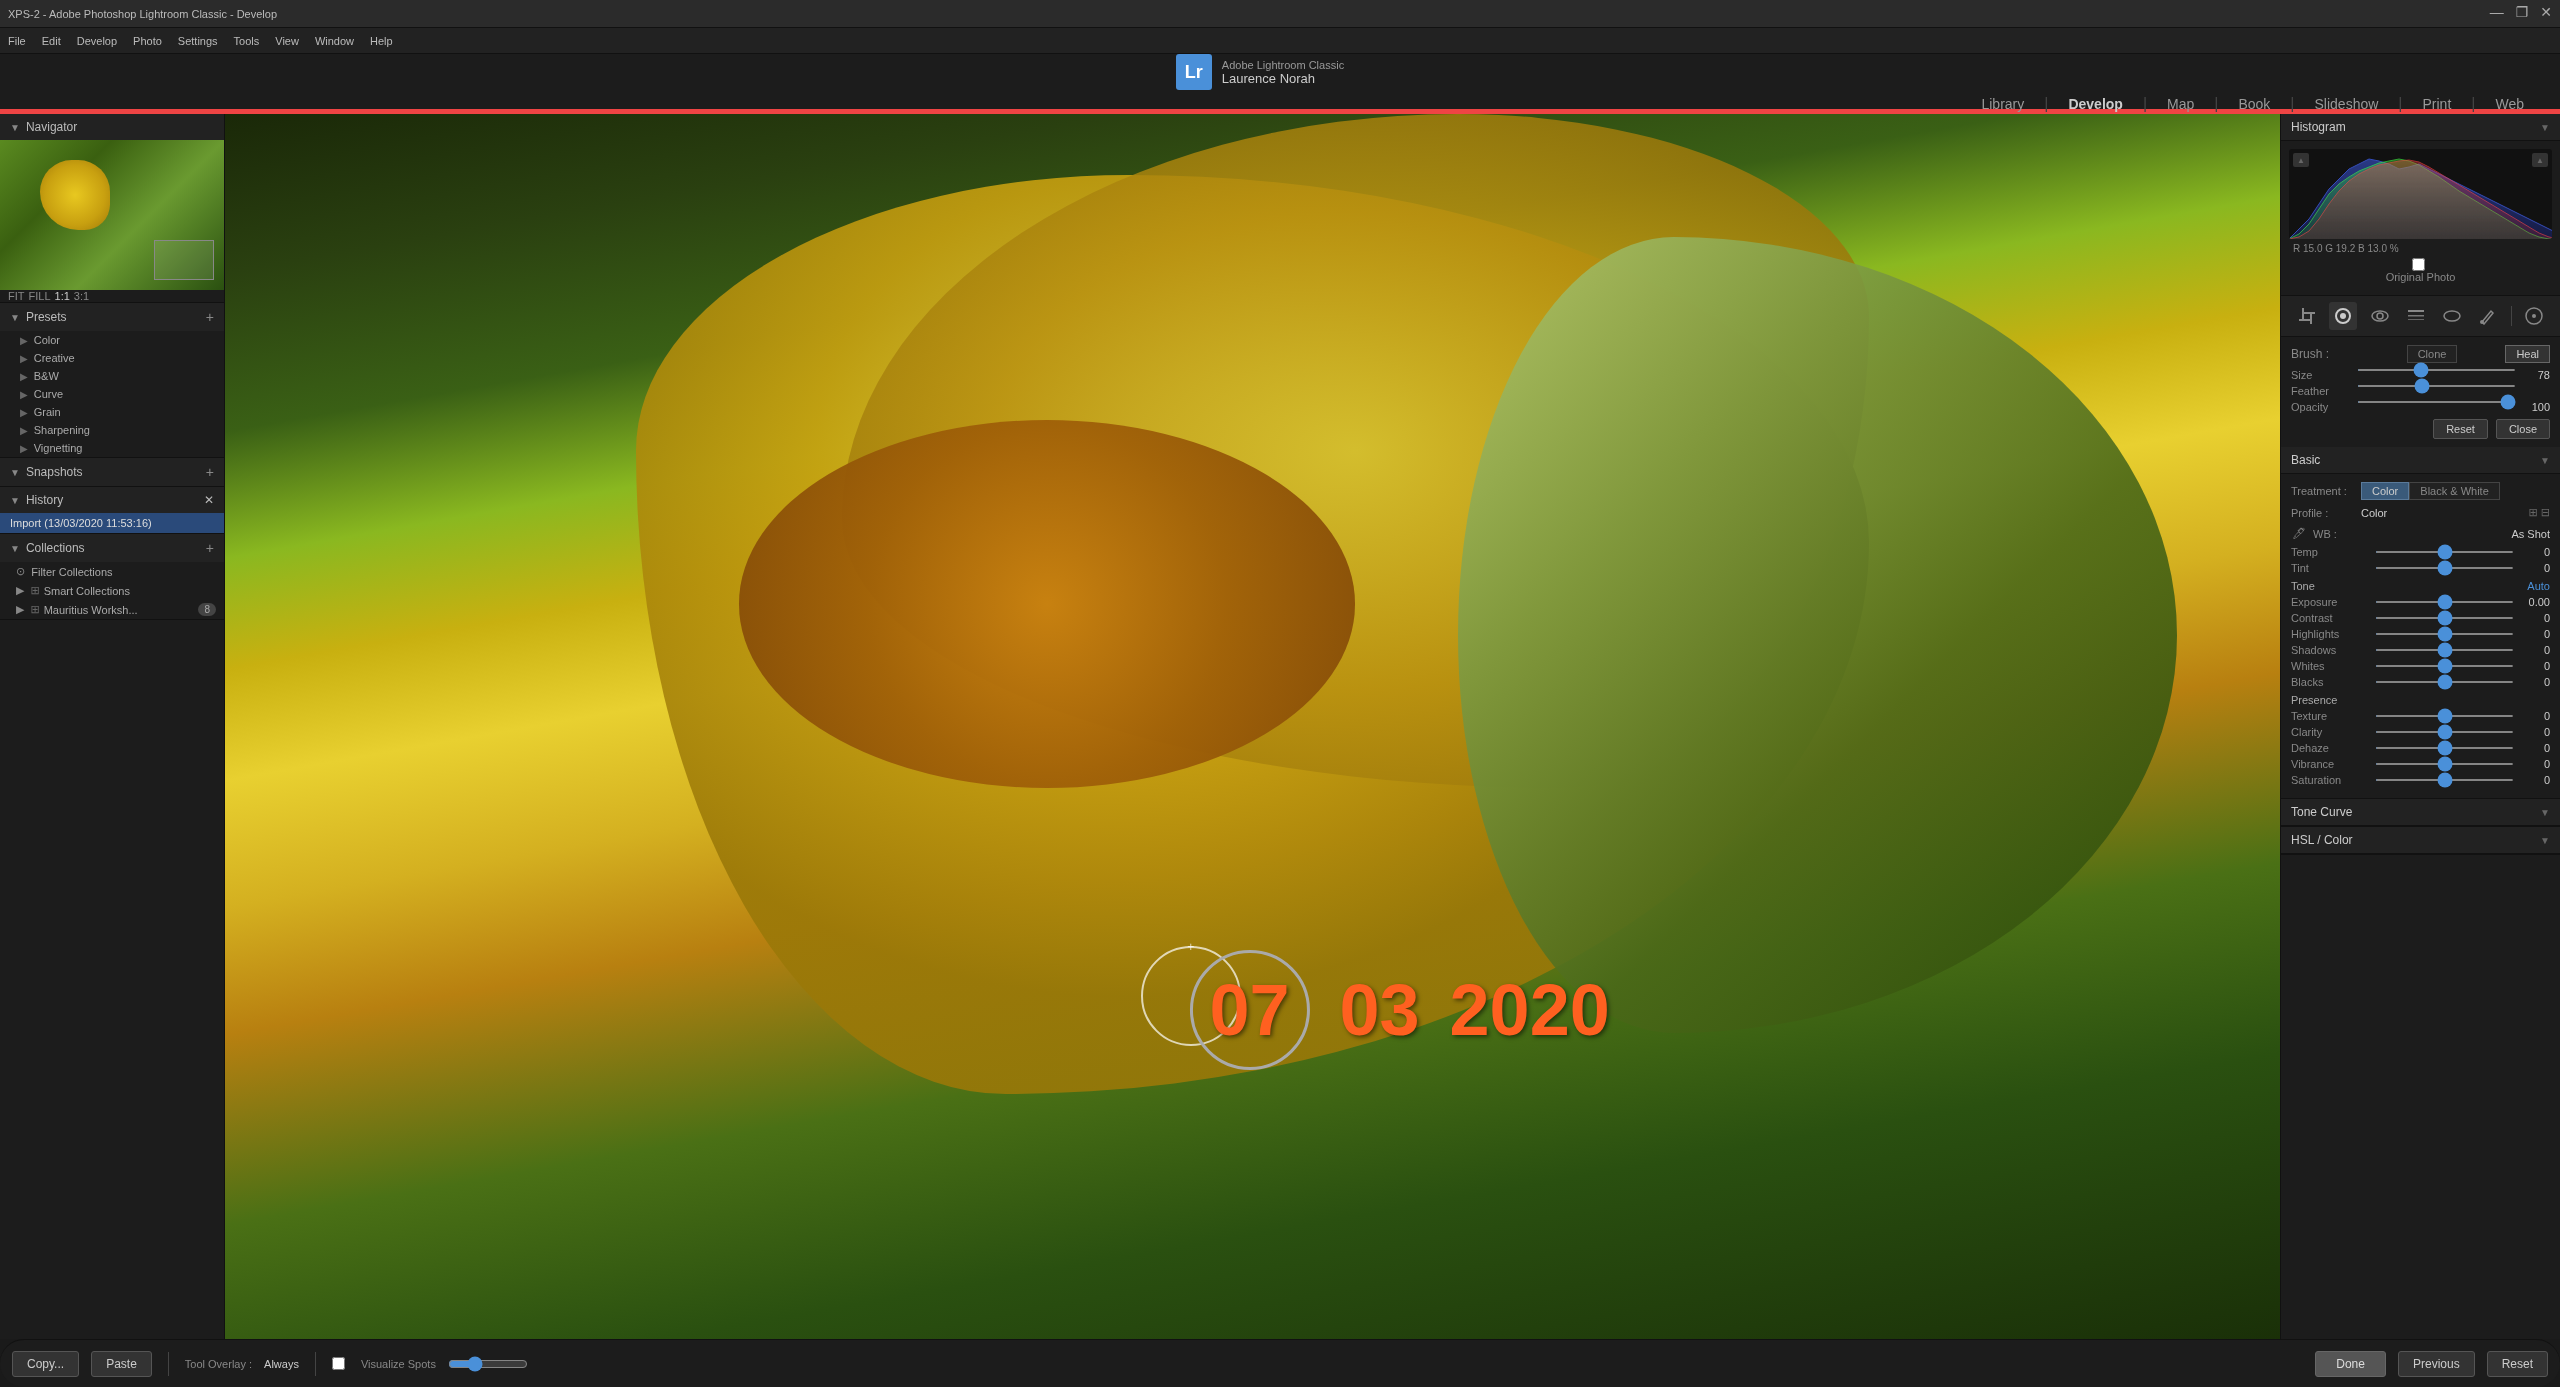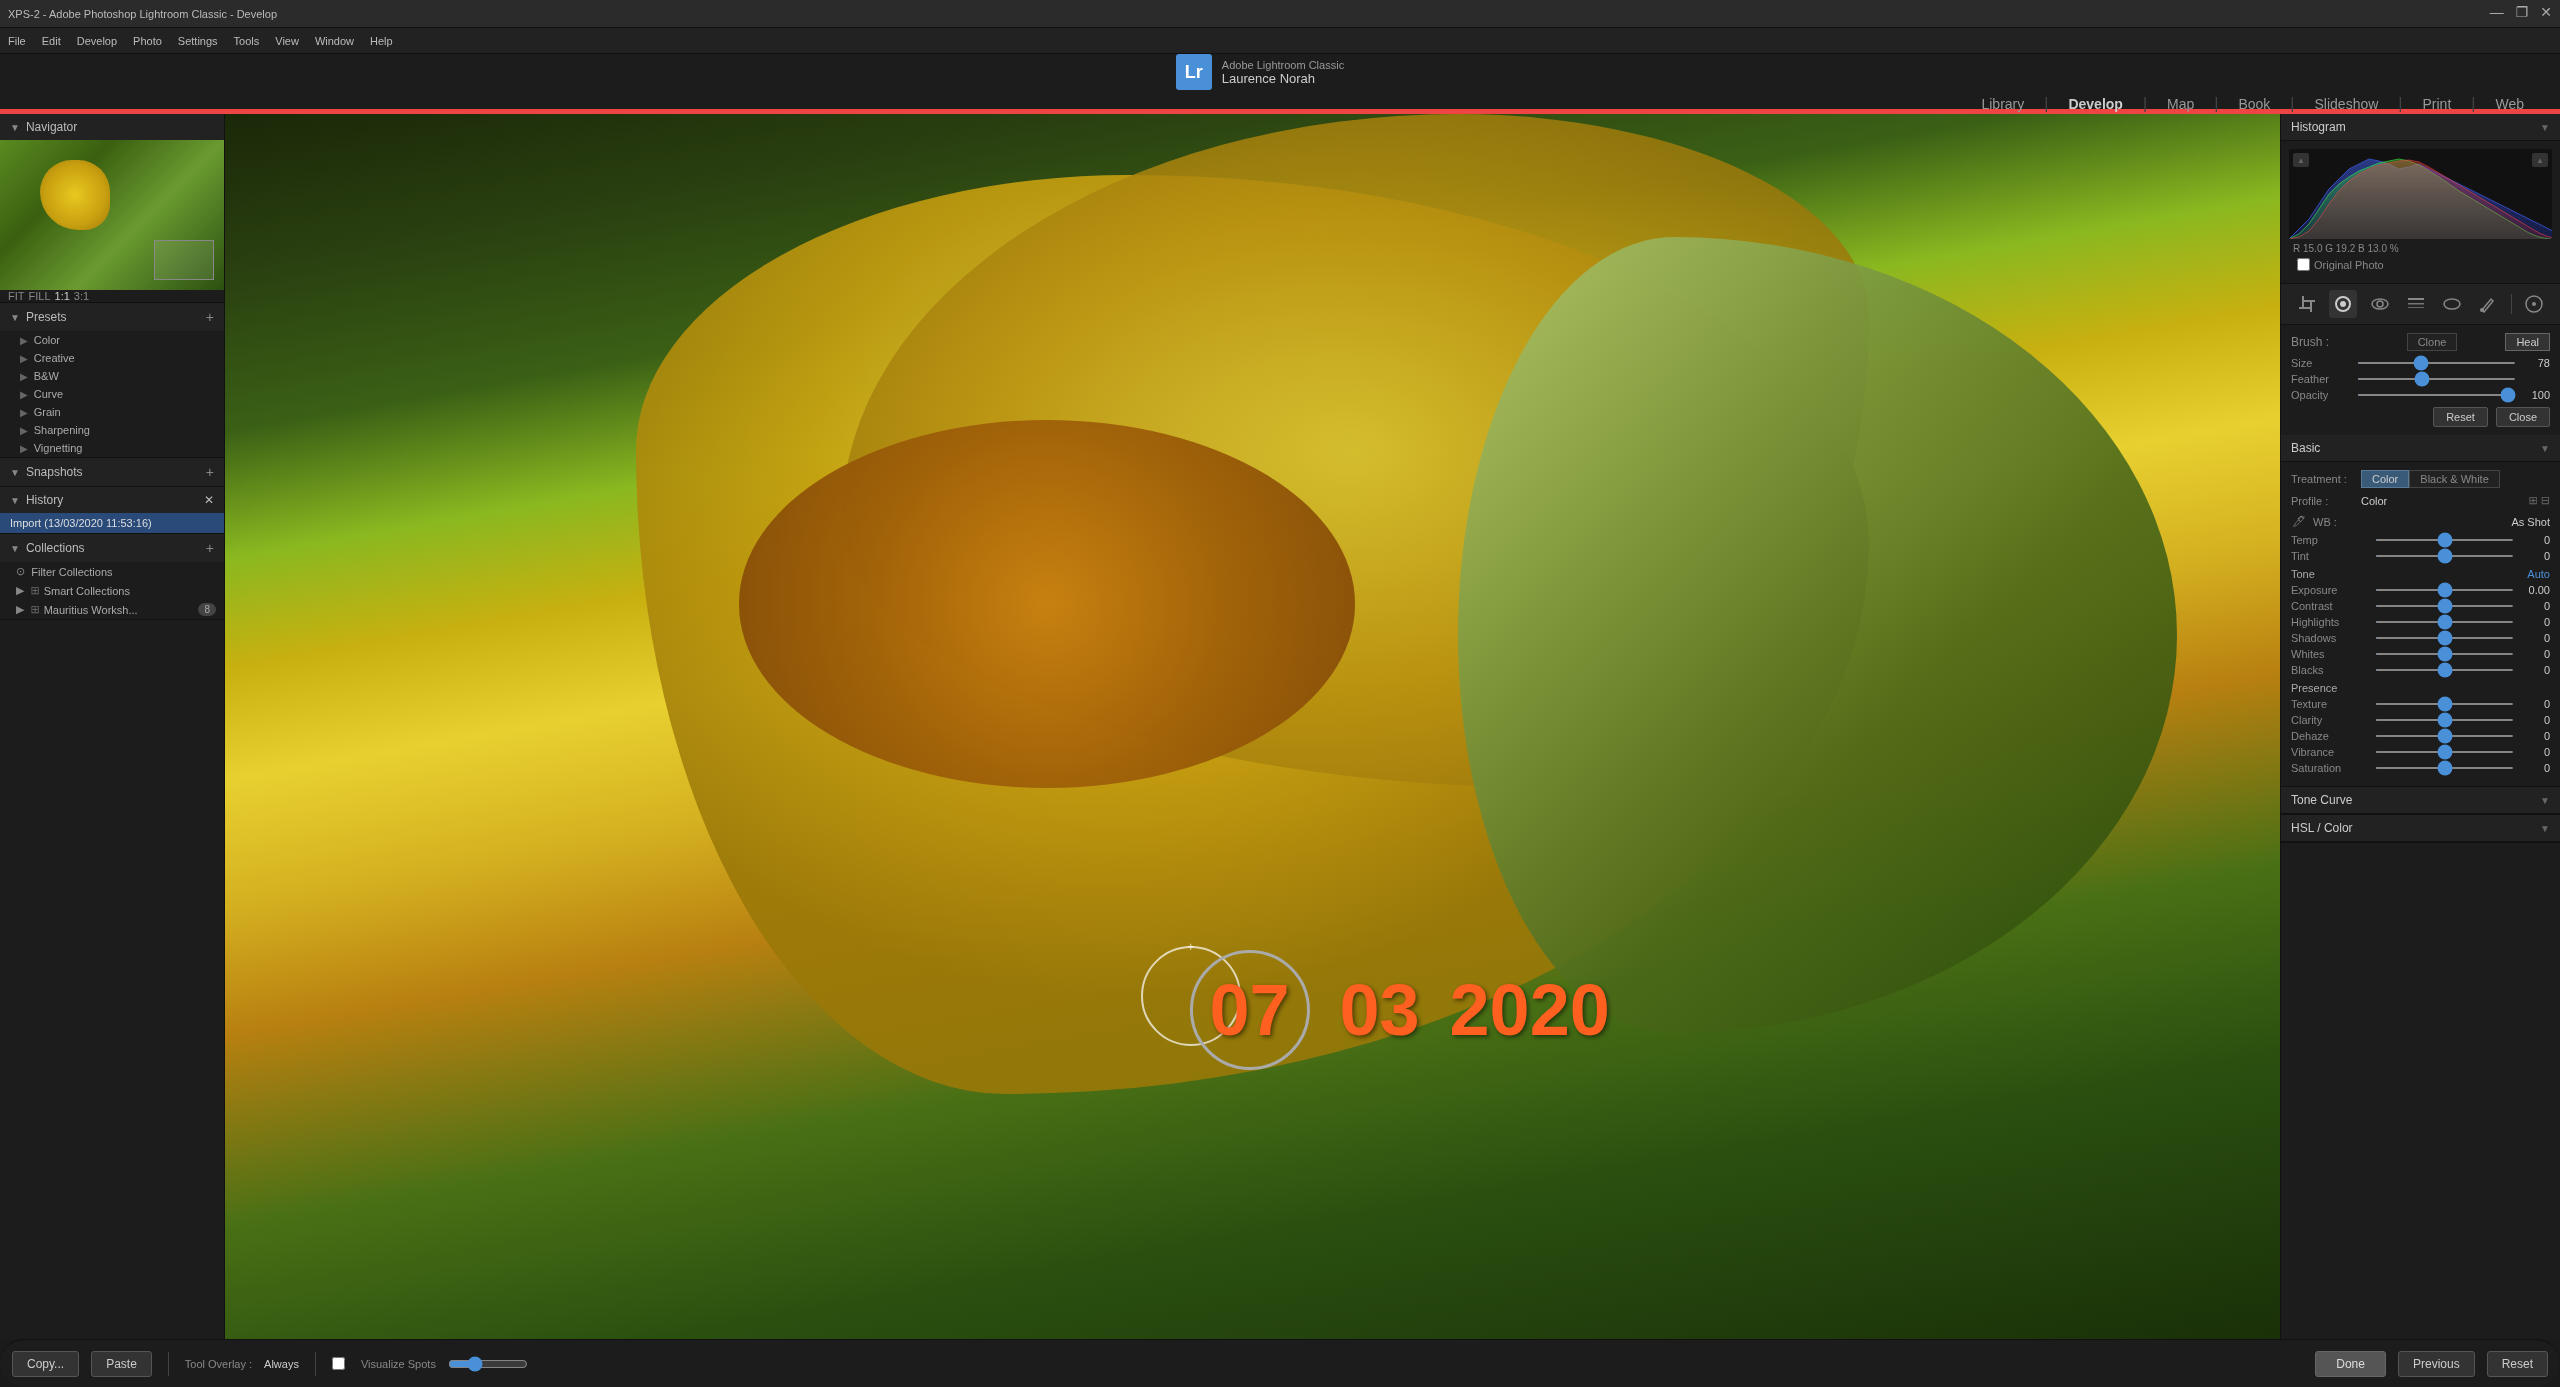--- a/index.html
+++ b/index.html
@@ -373,21 +373,21 @@
       cursor: pointer;
       font-size: 11px;
     }
     .spot-mode-btn.active {
       background: #333;
       color: #ccc;
       border-color: #666;
     }
     .spot-slider-row {
       display: flex;
-      align-items: center;
+      align-items: flex-start;
       margin-bottom: 4px;
       font-size: 11px;
     }
     .spot-slider-label { color: #888; width: 60px; font-size: 11px; }
     .spot-slider {
       flex: 1;
       height: 2px;
       accent-color: #4a90d9;
       margin: 0 6px;
     }
@@ -523,20 +523,21 @@
     }
     .spacer { flex: 1; }
 
     
     .orig-photo-row {
       display: flex;
       align-items: center;
       padding: 4px 8px;
       font-size: 11px;
       color: #888;
+      flex-direction: column;
     }
     .orig-check { margin-right: 4px; accent-color: #4a90d9; }
 
   </style>
 </head>
 <body>
 
 <div class="title-bar">
   <span>XPS-2 - Adobe Photoshop Lightroom Classic - Develop</span>
   <div class="title-bar-controls">

